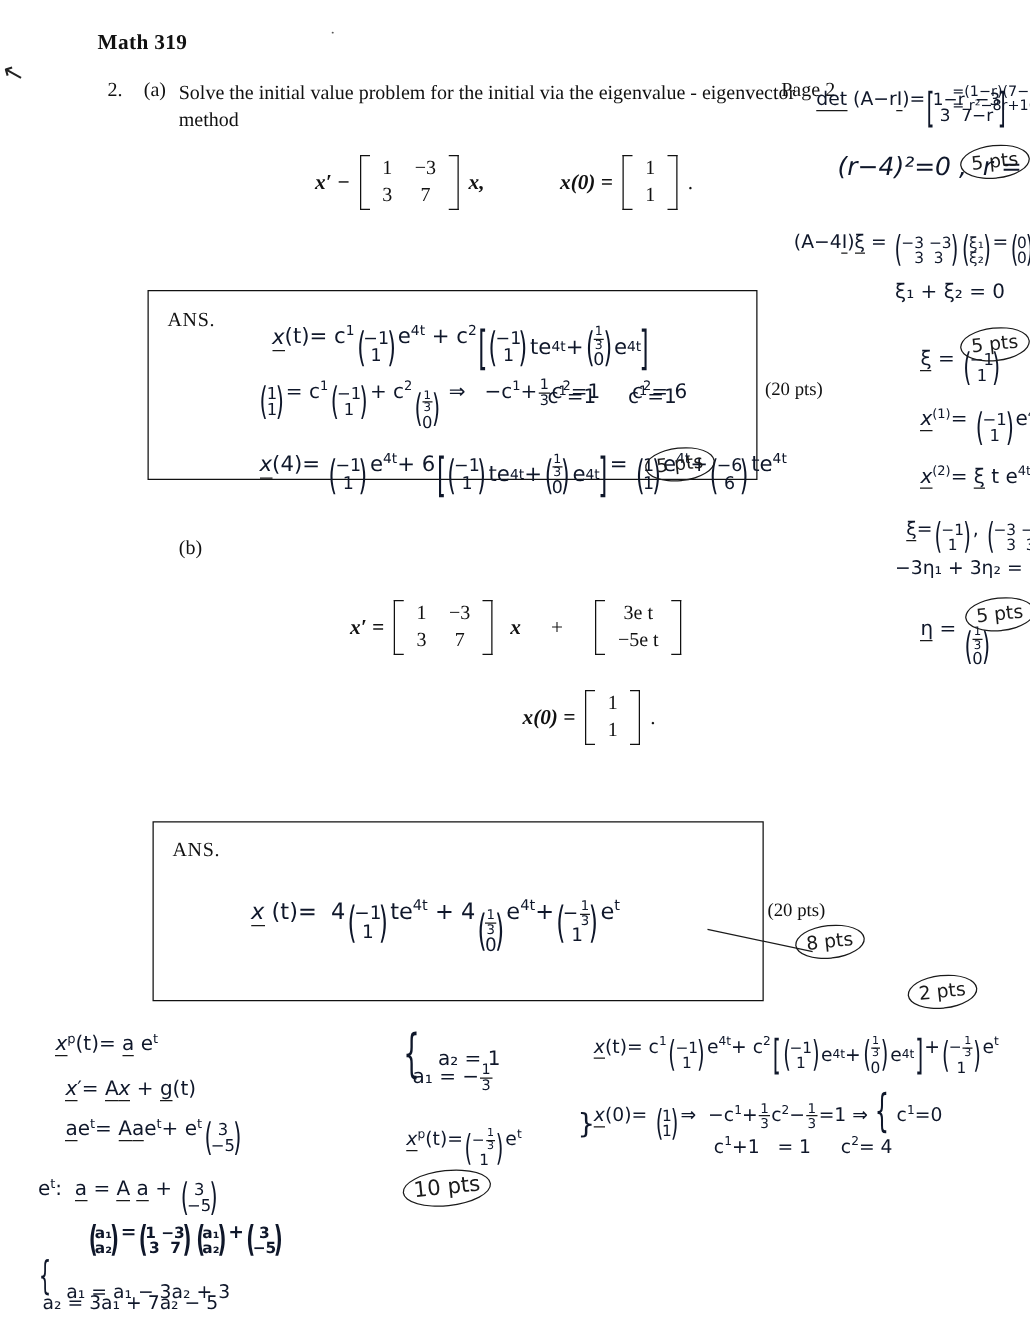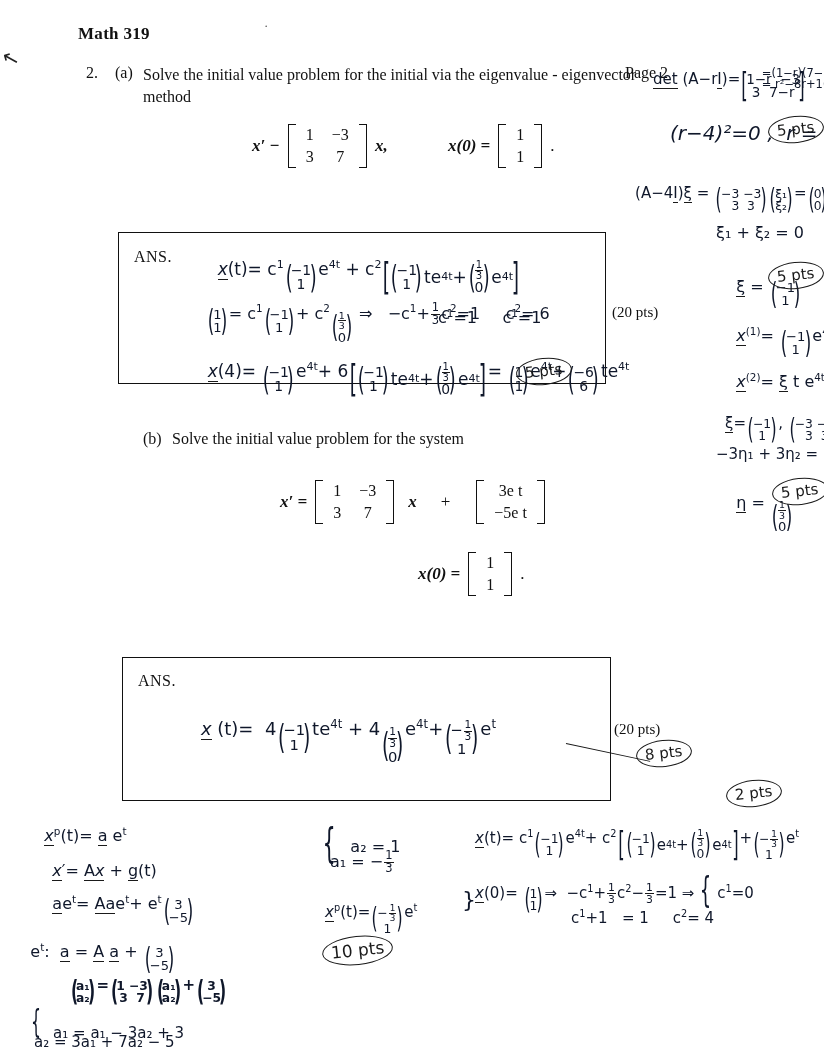--- a/index.html
+++ b/index.html
@@ -237,21 +237,20 @@
   <div class="hdr-course">Math 319</div>
   <div class="hdr-page">Page 2</div>
   <div class="hdr-dot">·</div>
   <div class="corner-mark">↖</div>
 
   <div class="q-num">2.</div>
   <div class="q-a-label">(a)</div>
   <div class="q-a-text">Solve the initial value problem for the initial via the eigenvalue - eigenvector method</div>
 
   <div class="q-b-label">(b)</div>
-  <div class="q-b-text">Solve the initial value problem for the system</div>
 
   <div class="pts-a">(20 pts)</div>
   <div class="pts-b">(20 pts)</div>
 
   <div class="eq eq-a1">
     <span class="bold-x">x′ −</span>
     <span class="matrix">
       <table>
         <tbody>
             <tr>

